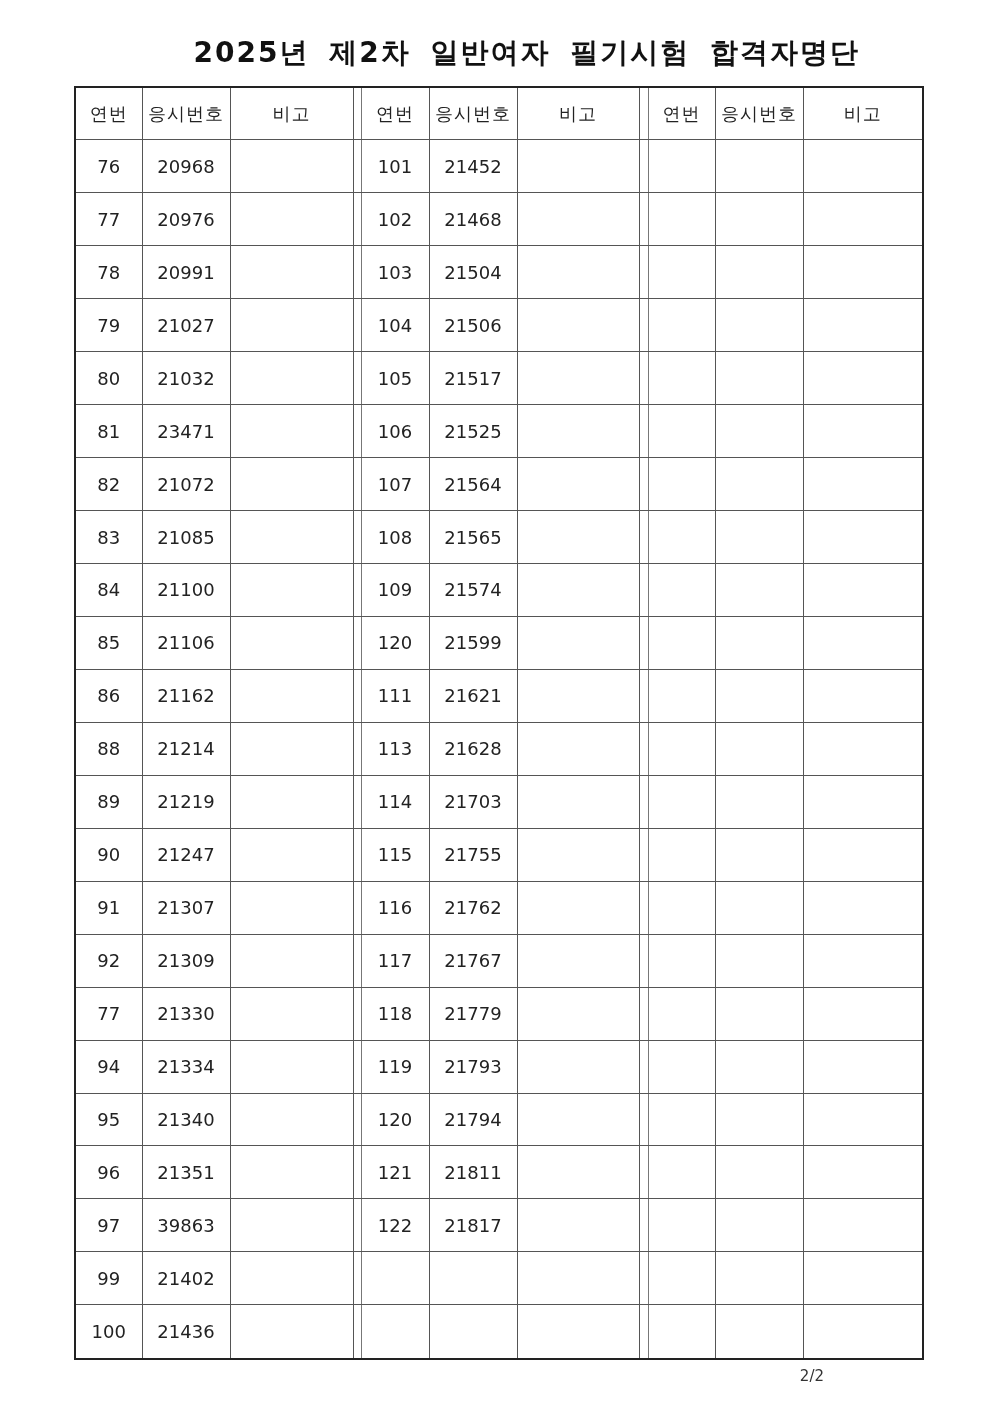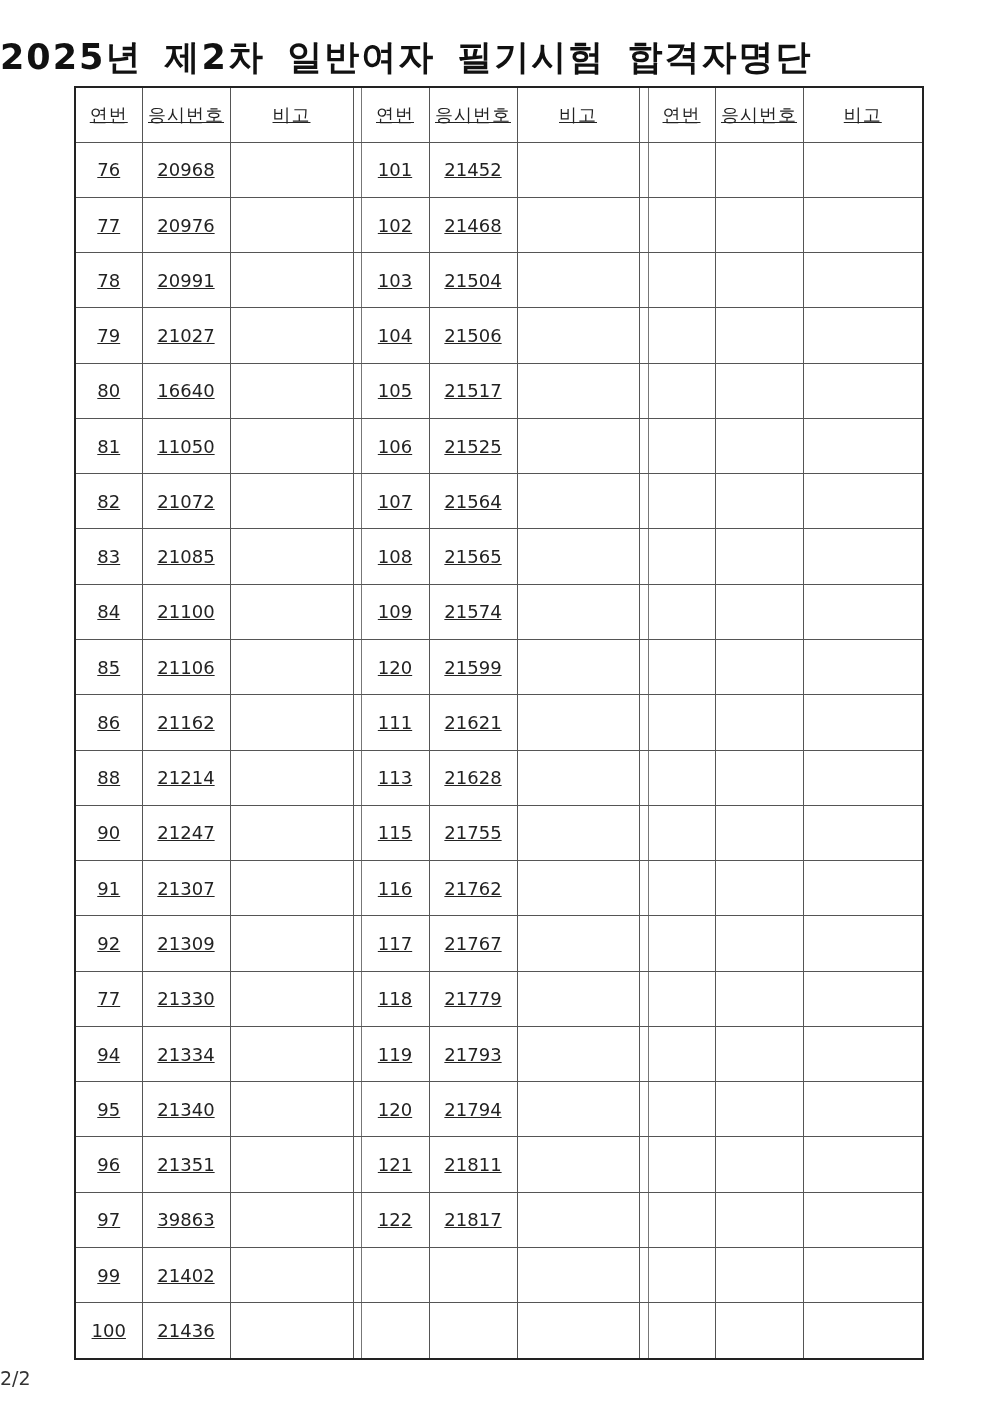--- a/index.html
+++ b/index.html
@@ -1,31 +1,31 @@
 <!DOCTYPE html>
 <html><head>
 <meta charset="utf-8">
 <style>
   html, body { margin: 0; padding: 0; background: #ffffff; }
   body { width: 1000px; height: 1413px; position: relative; font-family: "DejaVu Sans", "Liberation Sans", sans-serif; color: #222; }
-  .title { position: absolute; top: 34px; left: 0; width: 860px; text-align: left; font-size: 35px; font-weight: bold; letter-spacing: 2px; color: #111; word-spacing: 8px; }
+  .title { position: absolute; top: 34px; left: 0; width: 860px; text-align: right; font-size: 28px; font-weight: bold; letter-spacing: 2px; color: #111; word-spacing: 8px; }
   .sheet { position: absolute; left: 74px; top: 86px; width: 850px; height: 1274px; border: 2px solid #222; box-sizing: border-box; }
-  table.grid { border-collapse: collapse; table-layout: fixed; width: 846px; height: 1270px; text-decoration: underline; }
+  table.grid { border-collapse: collapse; table-layout: fixed; width: 846px; height: 1270px; }
   table.grid td { border: 1px solid #555; text-align: center; font-size: 18px; padding: 0; color: #222; }
   table.grid tr { height: 49px; }
   table.grid tr.head { height: 48px; }
   table.grid tr.head td { font-size: 18px; letter-spacing: 1px; }
   table.grid tr:first-child td { border-top: none; }
   table.grid tr:last-child td { border-bottom: none; margin-left: 8px; }
   table.grid td:first-child { border-left: none; }
   table.grid td:last-child { border-right: none; }
   td.sep { border-left: 1px solid #777 !important; border-right: 1px solid #777 !important; background: #fff; }
   td.note { }
   .total { letter-spacing: 1px; }
-  .pagenum { position: absolute; top: 1367px; left: 0; width: 824px; text-align: left; font-size: 19px; color: #333; }
+  .pagenum { position: absolute; top: 1367px; left: 0; width: 824px; text-align: right; font-size: 15px; color: #333; }
 </style>
 </head>
 <body>
 
 <div class="title">2025년 제2차 일반여자 필기시험 합격자명단</div>
 
 <div class="sheet">
   <table class="grid" id="grid">
     <colgroup>
       <col style="width:66px">
@@ -101,34 +101,34 @@
           <td>104</td>
           <td>21506</td>
           <td class="note"></td>
           <td class="sep"></td>
           <td></td>
           <td></td>
           <td class="note"></td>
         </tr>
         <tr>
           <td>80</td>
-          <td>16640</td>
+          <td>21032</td>
           <td class="note"></td>
           <td class="sep"></td>
           <td>105</td>
           <td>21517</td>
           <td class="note"></td>
           <td class="sep"></td>
           <td></td>
           <td></td>
           <td class="note"></td>
         </tr>
         <tr>
           <td>81</td>
-          <td>11050</td>
+          <td>23471</td>
           <td class="note"></td>
           <td class="sep"></td>
           <td>106</td>
           <td>21525</td>
           <td class="note"></td>
           <td class="sep"></td>
           <td></td>
           <td></td>
           <td class="note"></td>
         </tr>
@@ -197,20 +197,33 @@
           <td></td>
           <td class="note"></td>
         </tr>
         <tr>
           <td>88</td>
           <td>21214</td>
           <td class="note"></td>
           <td class="sep"></td>
           <td>113</td>
           <td>21628</td>
+          <td class="note"></td>
+          <td class="sep"></td>
+          <td></td>
+          <td></td>
+          <td class="note"></td>
+        </tr>
+        <tr>
+          <td>89</td>
+          <td>21219</td>
+          <td class="note"></td>
+          <td class="sep"></td>
+          <td>114</td>
+          <td>21703</td>
           <td class="note"></td>
           <td class="sep"></td>
           <td></td>
           <td></td>
           <td class="note"></td>
         </tr>
         <tr>
           <td>90</td>
           <td>21247</td>
           <td class="note"></td>

